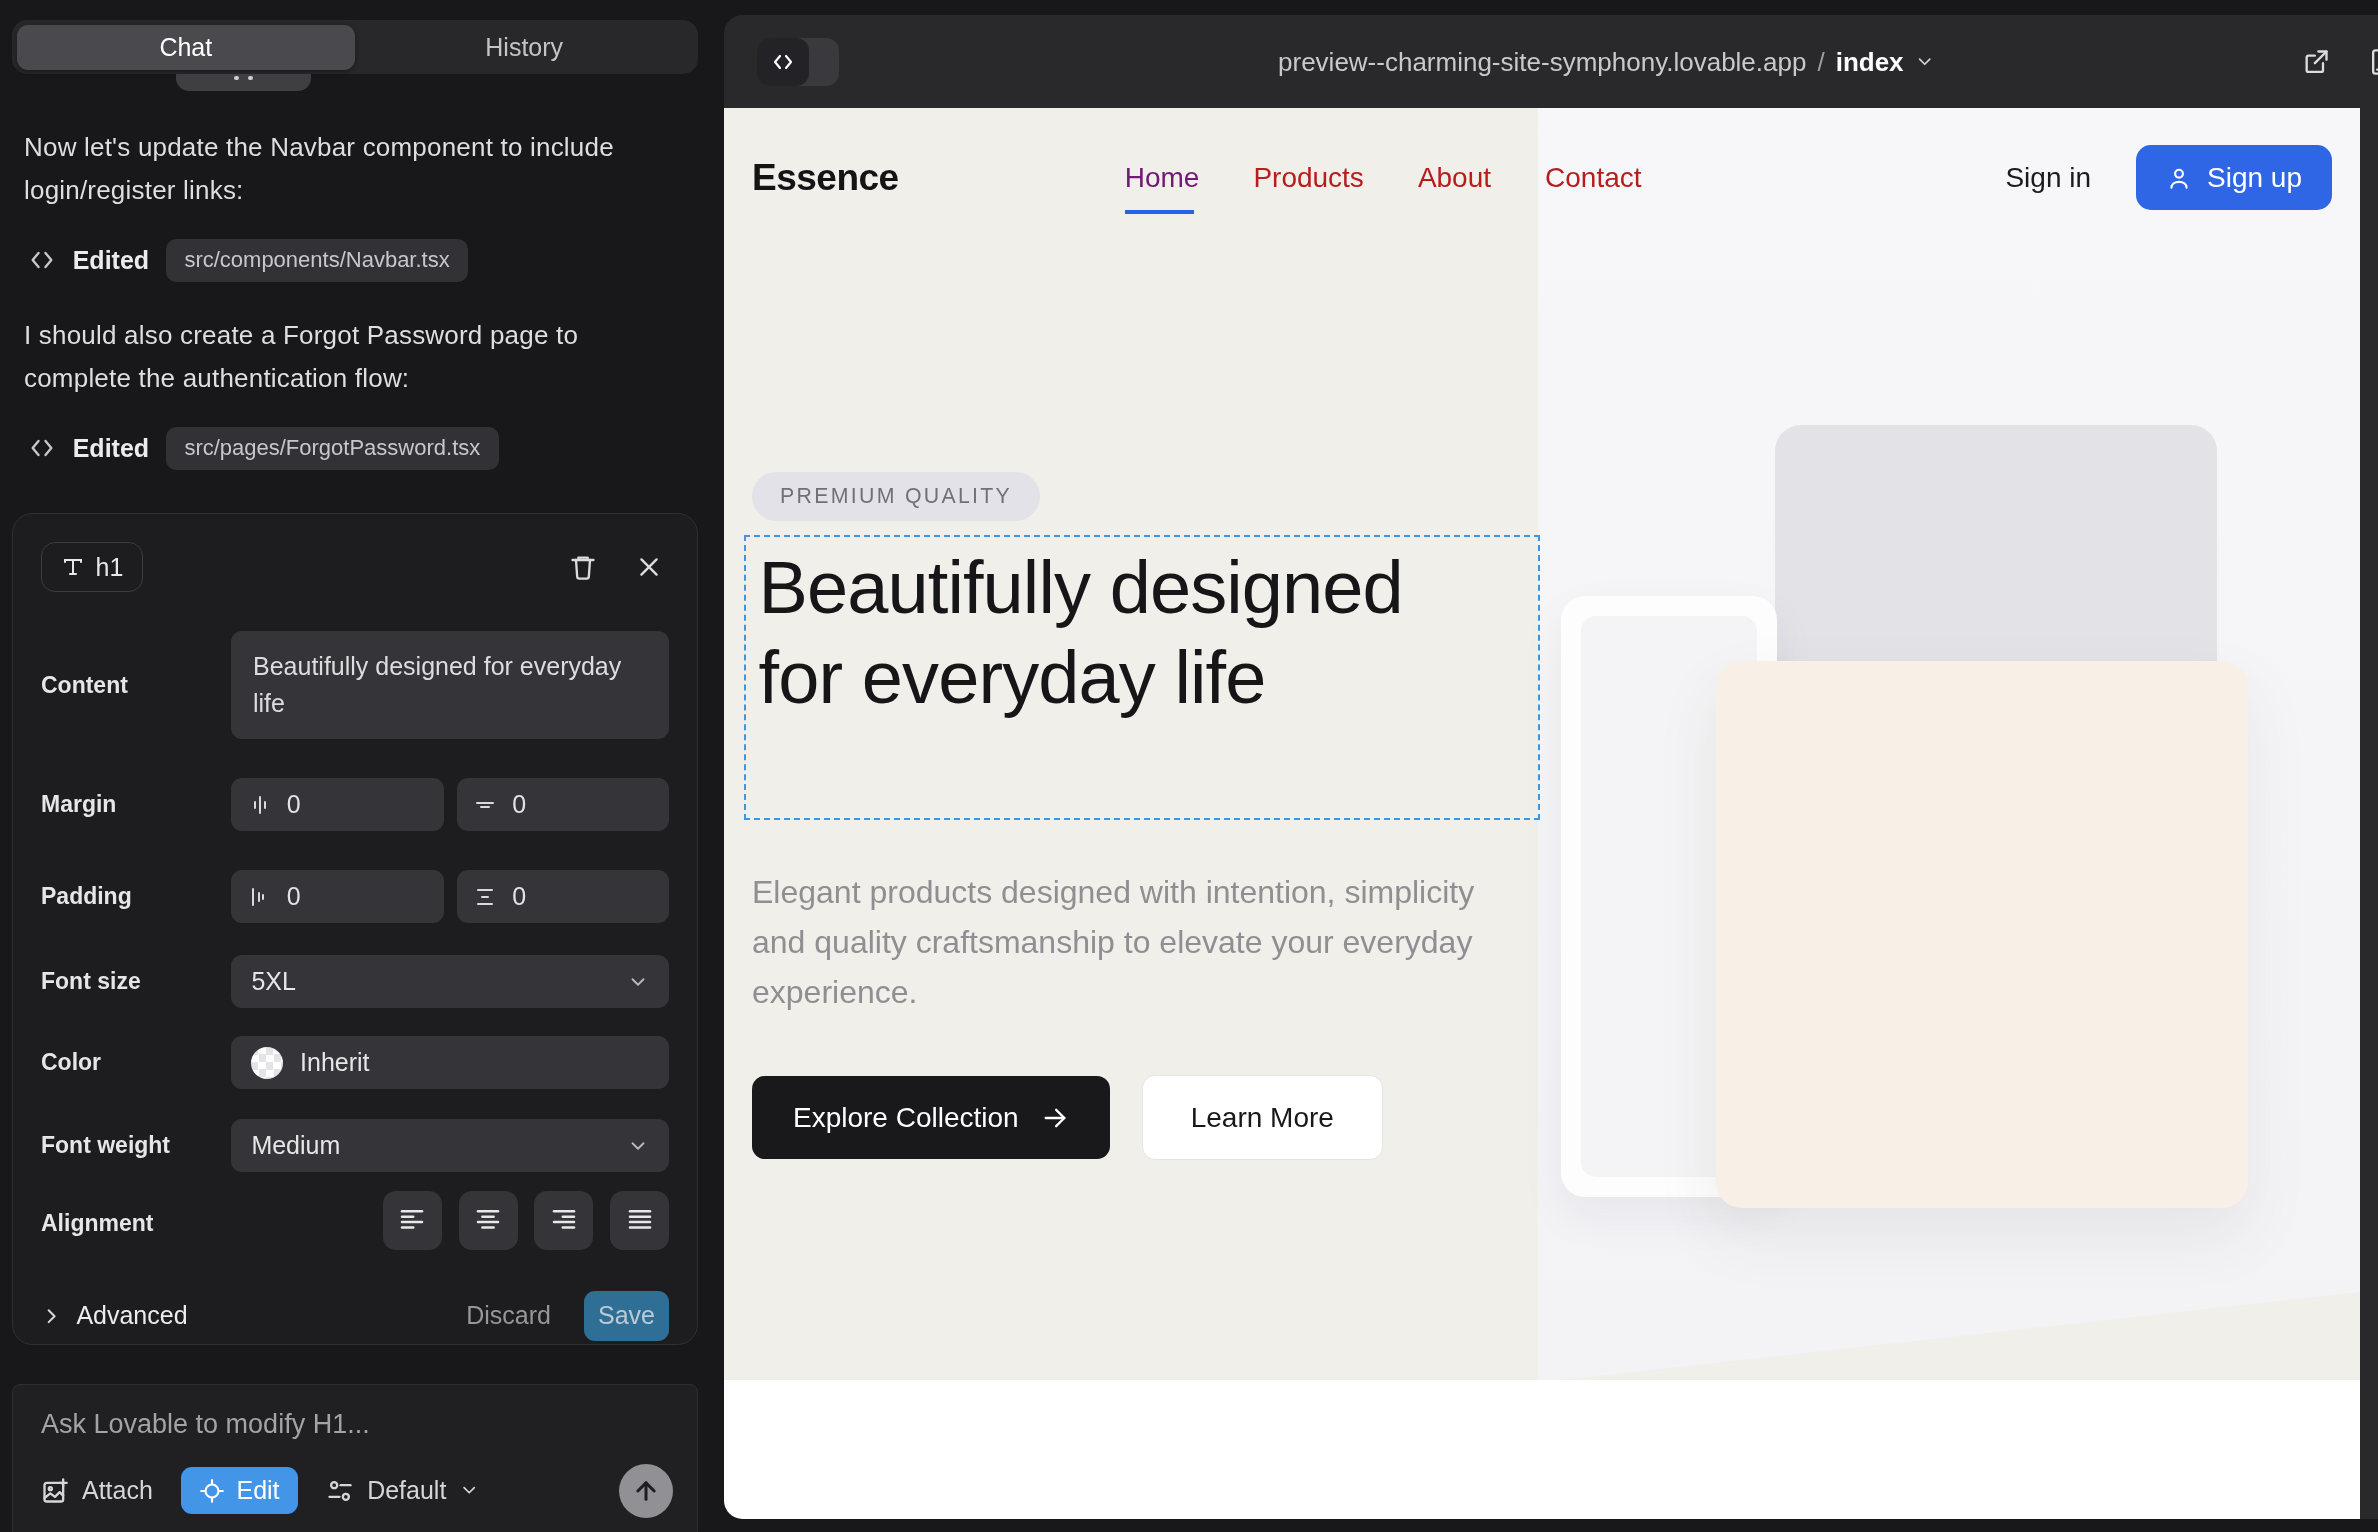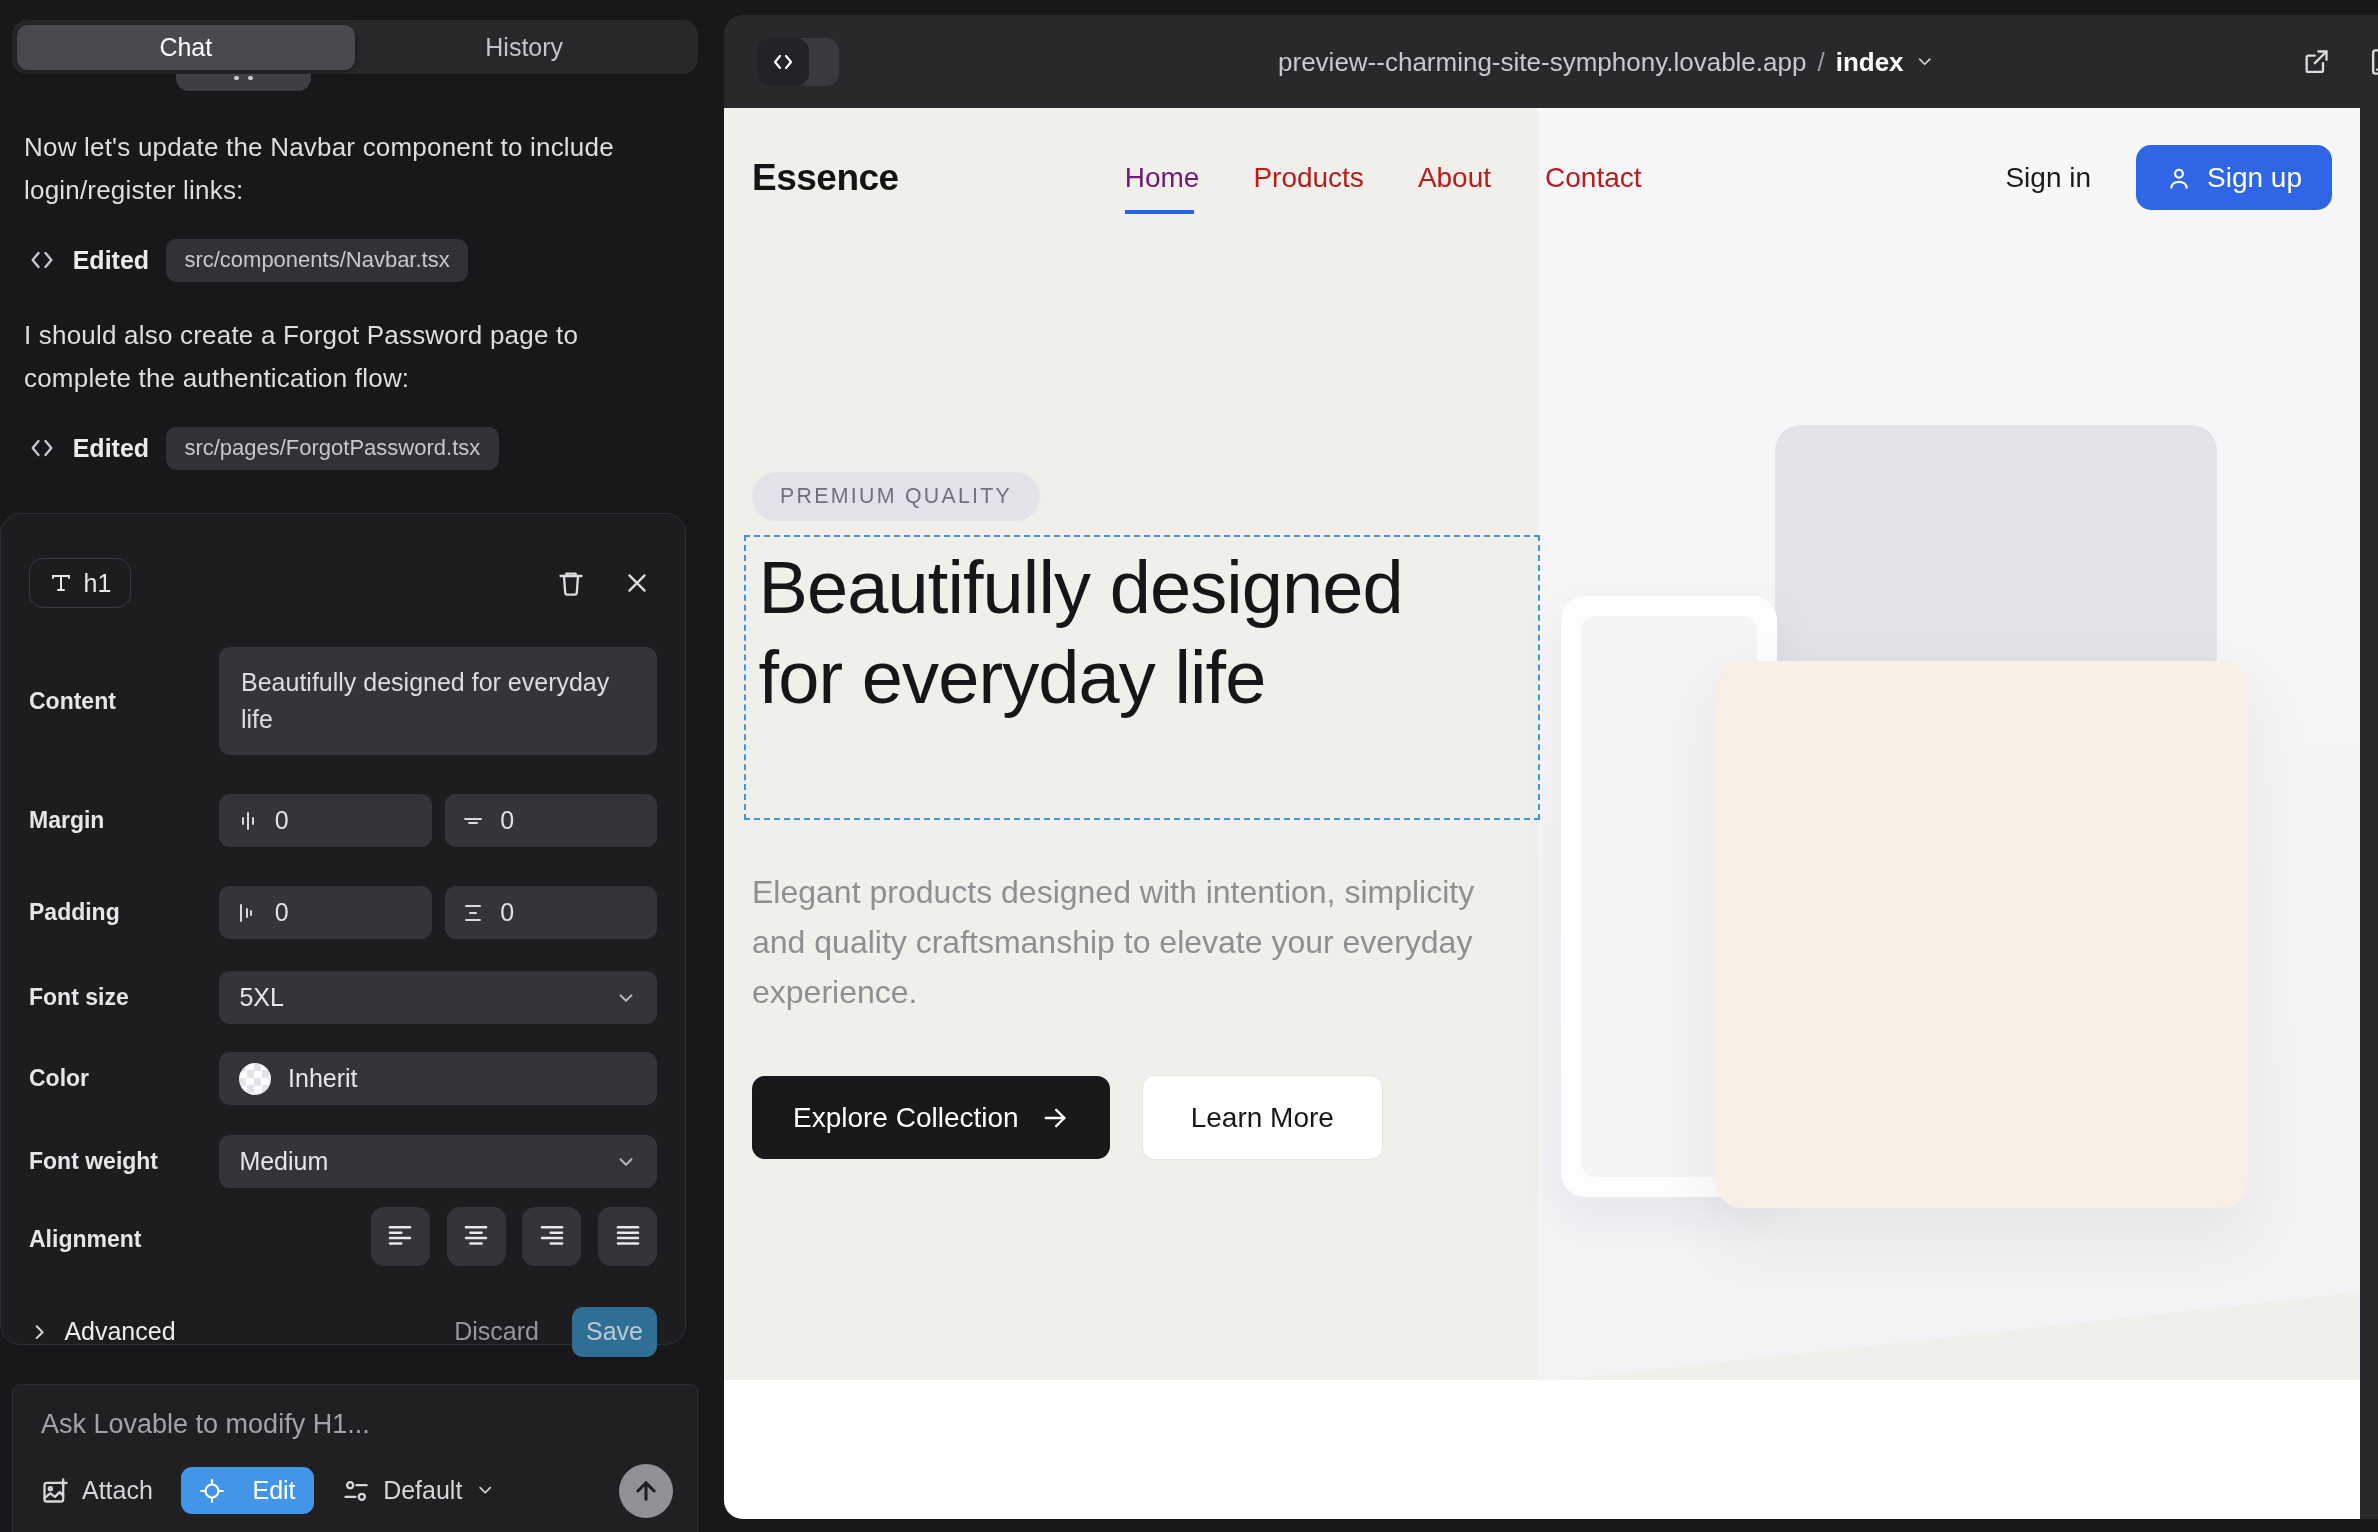--- a/index.html
+++ b/index.html
@@ -23,22 +23,22 @@
 
   .msg { position:absolute; left:24px; width:659px; font-size:26px; line-height:1.66;
     color:#dededf; letter-spacing:0.2px; }
   .edited-row { position:absolute; left:28px; display:flex; align-items:center; gap:16.7px; }
   .edited-row .code-ic { color:#c9c9cd; }
   .edited-label { font-size:25px; font-weight:700; color:#ececee; }
   .file-chip { background:#323236; border-radius:10.2px; padding:8.3px 18.6px;
     font-size:22px; color:#c8c8cc; }
 
   
-  #editor { position:absolute; left:0; top:513px; width:686px; height:832px;
-    background:#1d1d20; border:1.9px solid #303034; border-radius:20.4px; padding:40px 28px; }
+  #editor { position:absolute; left:12px; top:513px; width:686px; height:832px;
+    background:#1d1d20; border:1.9px solid #303034; border-radius:20.4px; padding:24px 28px; }
   .editor-head { display:flex; align-items:center; justify-content:space-between; height:58px; }
   .tag-chip { display:flex; align-items:center; gap:11px; border:1.9px solid #3c3c41;
     border-radius:14px; padding:9.3px 18.6px; color:#e8e8ea; font-size:25px; }
   .head-icons { display:flex; align-items:center; gap:39px; color:#dcdcde; padding-right:7.4px; }
   .icon-btn { cursor:pointer; color:#dcdcde; background:none; border:none; }
 
   .erow { display:flex; align-items:center; margin-top:39px; }
   .erow .lbl { width:190px; flex:none; font-size:23px; font-weight:600; color:#e6e6e8; }
   .erow .ctrl { flex:1; display:flex; gap:13px; }
   .textarea-box { flex:1; background:#353539; border-radius:11px; min-height:104px;
@@ -64,21 +64,21 @@
     font-size:25px; color:#bccad6; cursor:pointer; font-family:inherit; }
 
   
   #composer { position:absolute; left:12px; top:1364px; width:686px; height:155px;
     background:#202023; border:1.9px solid #2e2e32; border-radius:8px; padding:24px 28px;margin-top:20px; }
   .placeholder { font-size:27px; color:#a2a2a7; }
   .composer-row { position:absolute; left:28px; right:24px; bottom:20.4px;
     display:flex; align-items:center; gap:28px; }
   .c-btn { display:flex; align-items:center; gap:13px; background:none; border:none;
     color:#d6d6d9; font-size:25px; cursor:pointer; font-family:inherit; }
-  .edit-pill { display:flex; align-items:center; gap:27px; background:#4295e7; border:none;
+  .edit-pill { display:flex; align-items:center; gap:11px; background:#4295e7; border:none;
     color:#fff; font-size:25px; border-radius:11px; padding:9.3px 18.6px; cursor:pointer; font-family:inherit; }
   .send-btn { margin-left:auto; width:54px; height:54px; border-radius:50%; background:#919195;
     border:none; display:flex; align-items:center; justify-content:center; color:#1f1f22; cursor:pointer; }
 
   
   #preview { position:absolute; left:724px; top:15px; width:1765px; height:1504px;
     background:#29292c; border-radius:18.6px; overflow:hidden; }
   #browser-bar { position:relative; height:93px; display:flex; align-items:center; padding:0 33px; }
   .code-toggle { width:82px; height:48px; background:#3a3a3e; border-radius:13px;
     position:relative; cursor:pointer; flex:none; }

